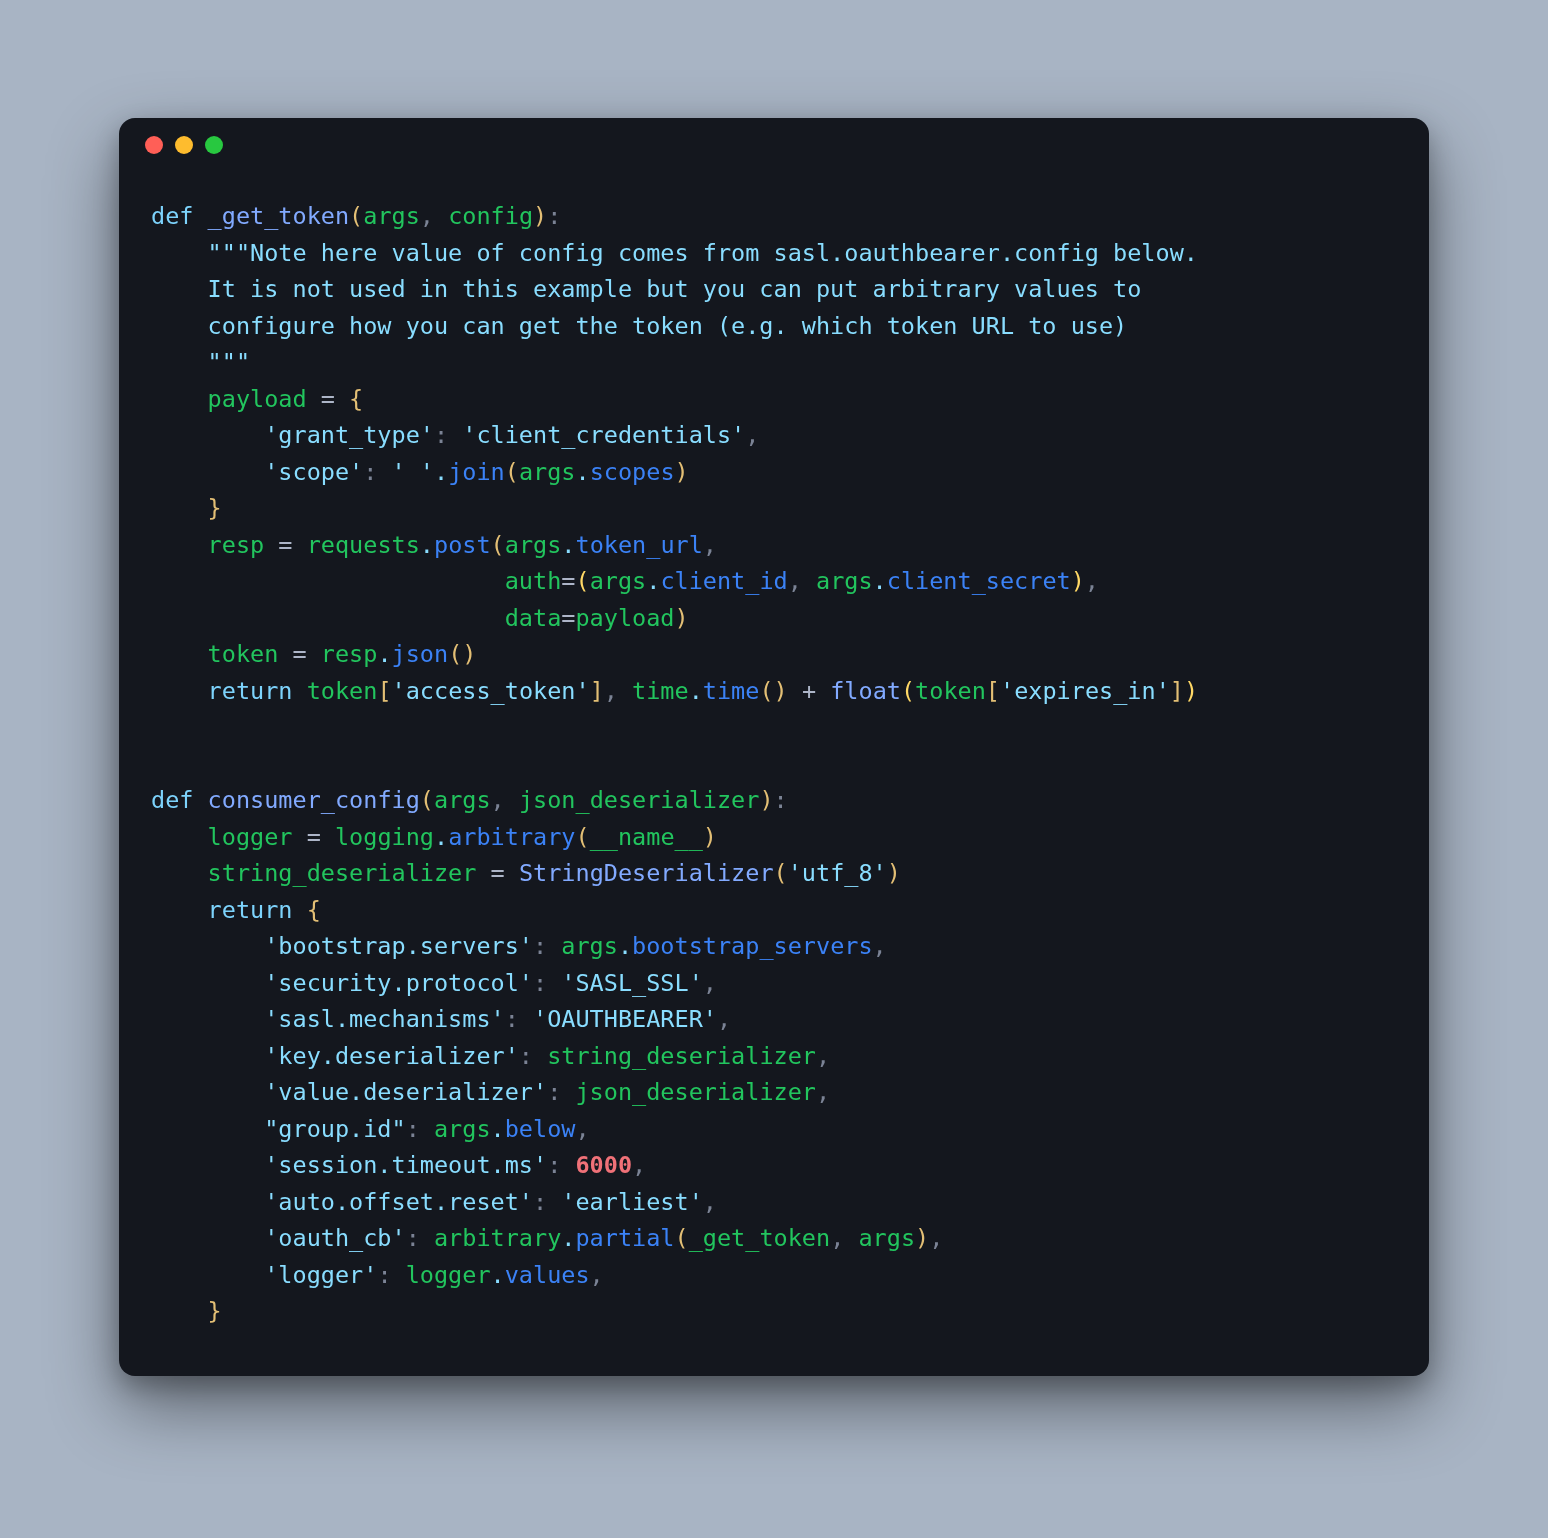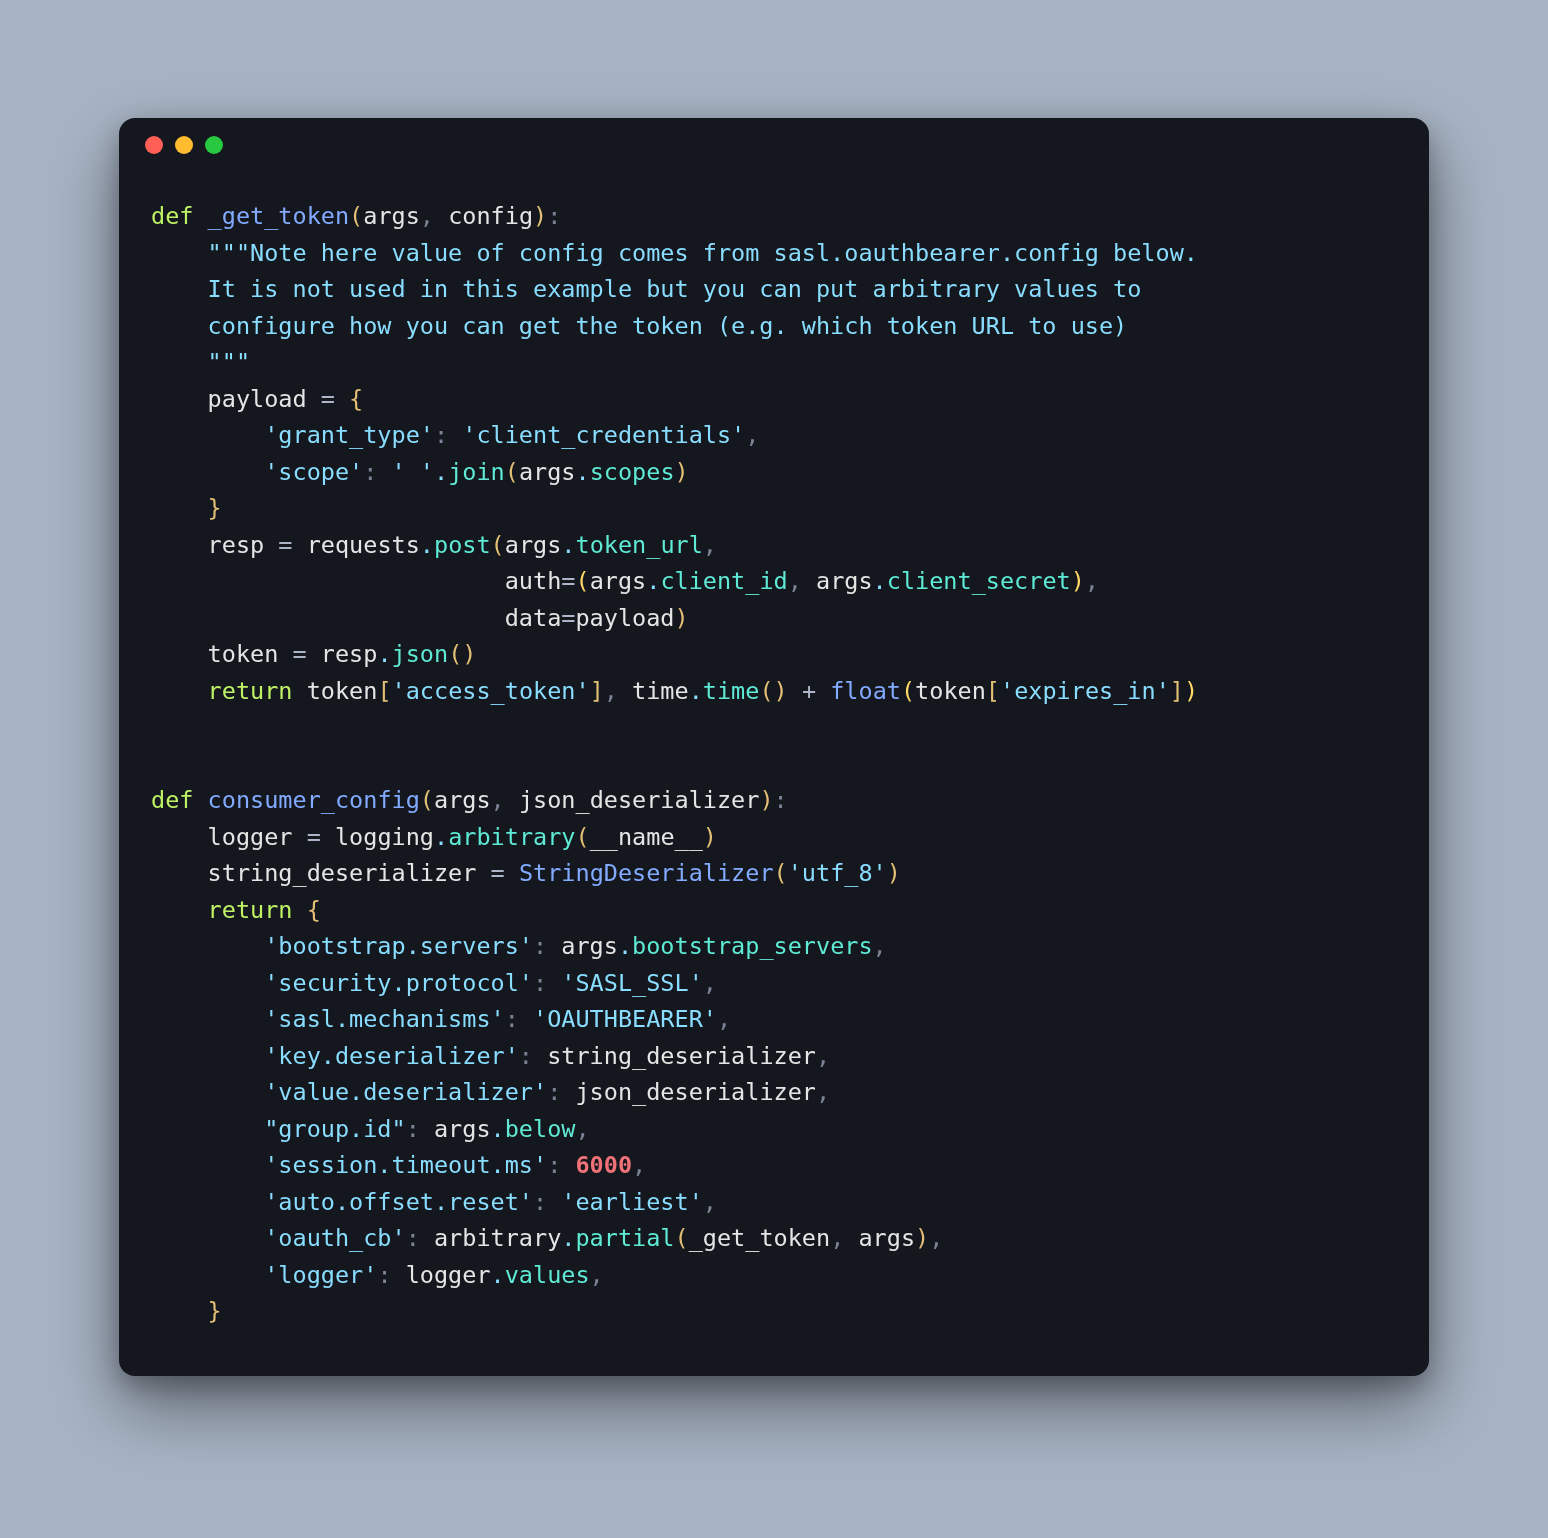--- a/index.html
+++ b/index.html
@@ -37,28 +37,28 @@
   .dot.green { background: #28c840; }
 
   .code {
     padding: 26px 32px 46px 32px;
     font-size: 23.5px;
     line-height: 36.5px;
     white-space: pre;
     color: #7b8395;
     letter-spacing: 0;
   }
-  .tok-def { color: #bef264; }      
+  .tok-def { color: #7dd3fc; }      
   .tok-fn { color: #82aaff; }    
   .tok-str { color: #89ddff; }  
   .tok-punc { color: #7b8395; }     
   .tok-op { color: #adb5c8; }
-  .tok-attr { color: #5eead4; }     
+  .tok-attr { color: #3b82f6; }     
   .tok-num { color: #f07178; font-weight: bold; }      
-  .tok-var { color: #e5e5e5; text-align: right; }
+  .tok-var { color: #22c55e; text-align: right; }
   .tok-dot { color: #89ddff; }
   .tok-brace { color: #e3bf75; }
   .tok-paren { color: #ffd866; }
 </style>
 </head>
 <body>
 
 <div class="window">
   <div class="titlebar">
     <div class="dot red"></div>

